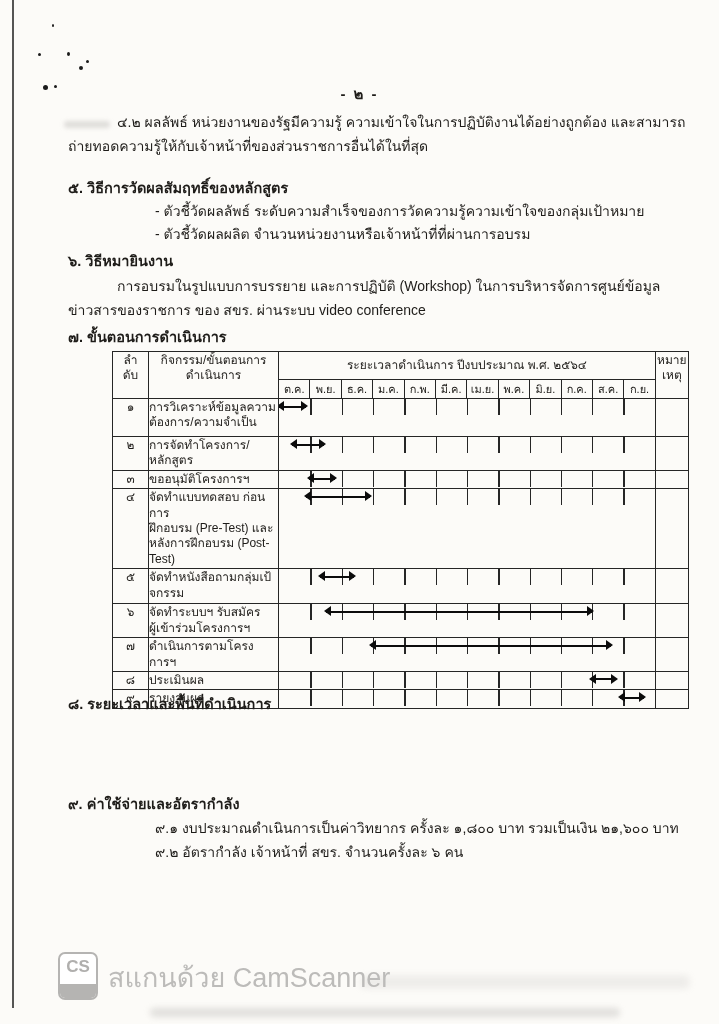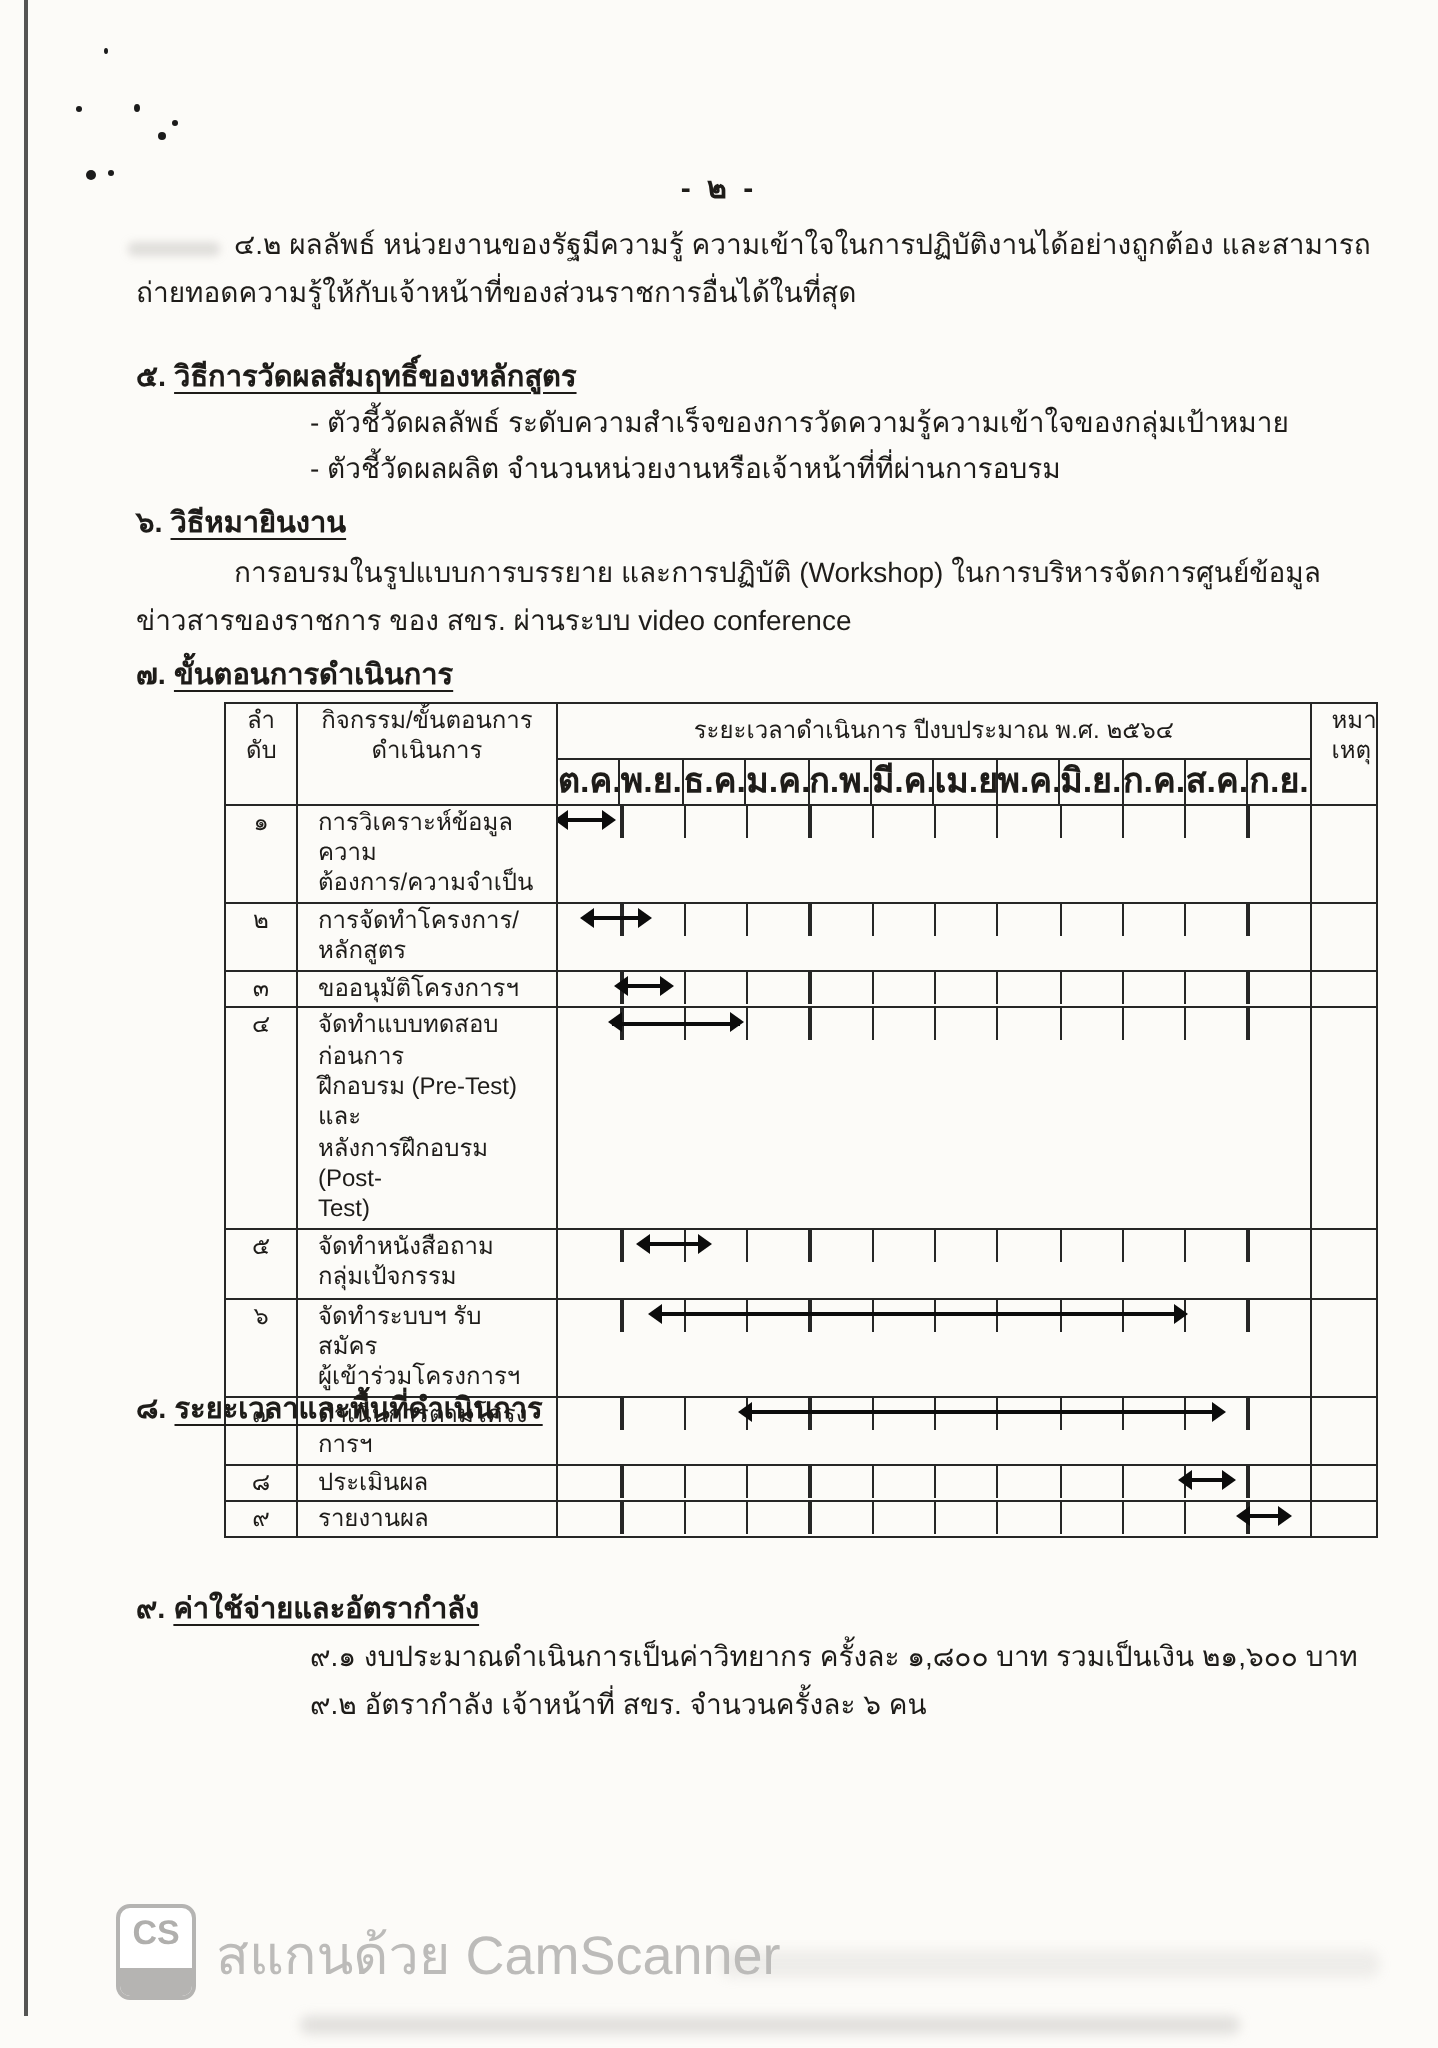--- a/index.html
+++ b/index.html
@@ -12,32 +12,32 @@
   .dot{position:absolute;background:#1b1b1b;border-radius:50%;}
   .smudge{position:absolute;filter:blur(3px);background:rgba(175,172,168,.35);border-radius:6px;}
   .ghost{position:absolute;filter:blur(2px);background:rgba(150,148,144,.28);border-radius:3px;}
 
   .line{white-space:nowrap;}
   .blk{position:absolute;font-size:14px;line-height:24px;}
   .pageno{position:absolute;top:82px;left:0;width:719px;text-align:center;
           font-size:15px;font-weight:bold;letter-spacing:2px;}
   .indent{padding-left:49px;}
   .head{position:absolute;font-size:14.5px;font-weight:bold;}
-  .head .t{text-decoration:underline;text-underline-offset:3px;}
+  .head .t{text-underline-offset:3px;}
   .bullets{line-height:23px;}
 
   
   .gwrap{position:absolute;left:112px;top:351px;width:576px;}
   table.gantt{border-collapse:collapse;width:576px;table-layout:fixed;}
-  .gantt th,.gantt td{border:1.3px solid #262626;padding:1px 10px;vertical-align:top;
+  .gantt th,.gantt td{border:1.3px solid #262626;padding:1px 0;vertical-align:top;
       font-size:12px;line-height:1.28;font-weight:normal;overflow:hidden;}
   .gantt th{text-align:center;}
   .gantt .hdr{white-space:pre-line;font-size:12px;}
   .gantt .period{font-weight:normal;height:25px;vertical-align:middle;}
-  .gantt .mcell{font-weight:bold;font-size:17px;height:18px;vertical-align:middle;padding:0;}
+  .gantt .mcell{font-weight:normal;font-size:11px;height:18px;vertical-align:middle;padding:0;}
   .gantt col.c-no{width:36px;} .gantt col.c-act{width:130px;}
   .gantt col.c-m{width:31.4px;} .gantt col.c-note{width:33px;}
   .gantt td.no{text-align:center;font-size:12px;}
   .gantt td.act{white-space:pre-line;font-size:12px;}
   .gantt td.bars{padding:0;}
   .area{position:relative;width:100%;height:100%;min-height:15px;}
   .vline{position:absolute;top:-1px;bottom:-1px;width:1.3px;background:#262626;}
   .arrow{position:absolute;top:50%;height:0;border-top:2.6px solid #0c0c0c;transform:translateY(-50%);}
   .arrow::before{content:"";position:absolute;left:-2px;top:-6.5px;
       border:5px solid transparent;border-right:7px solid #0c0c0c;border-left:none;}

